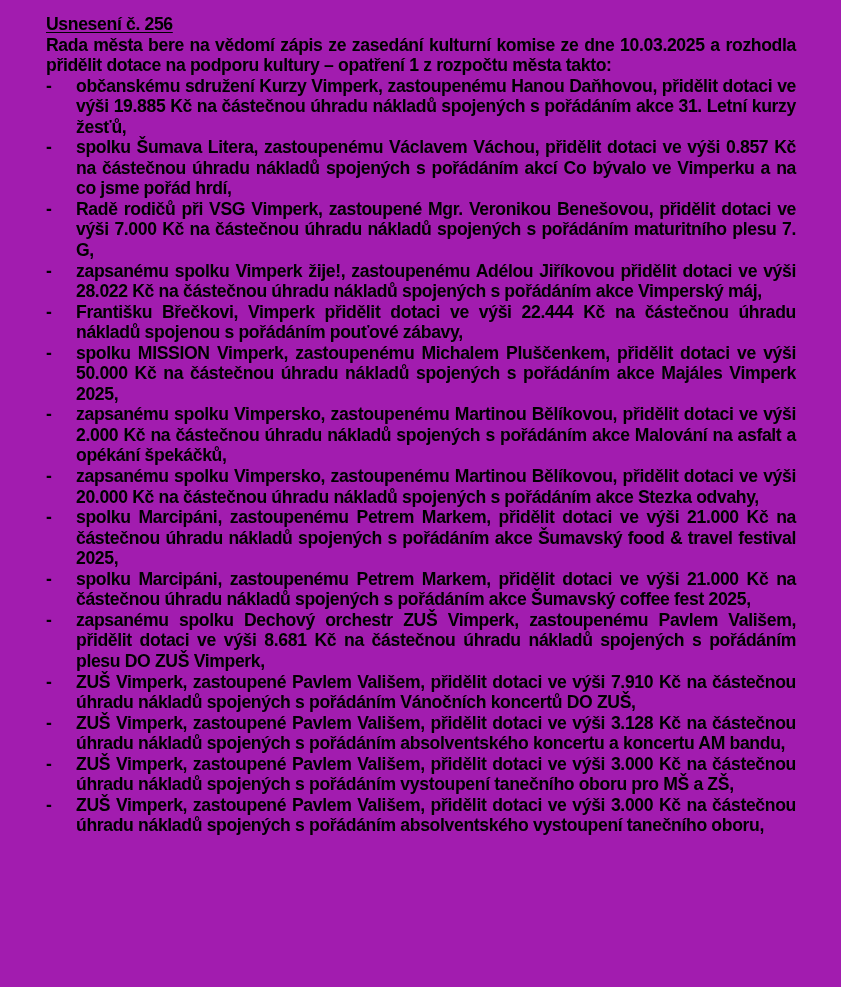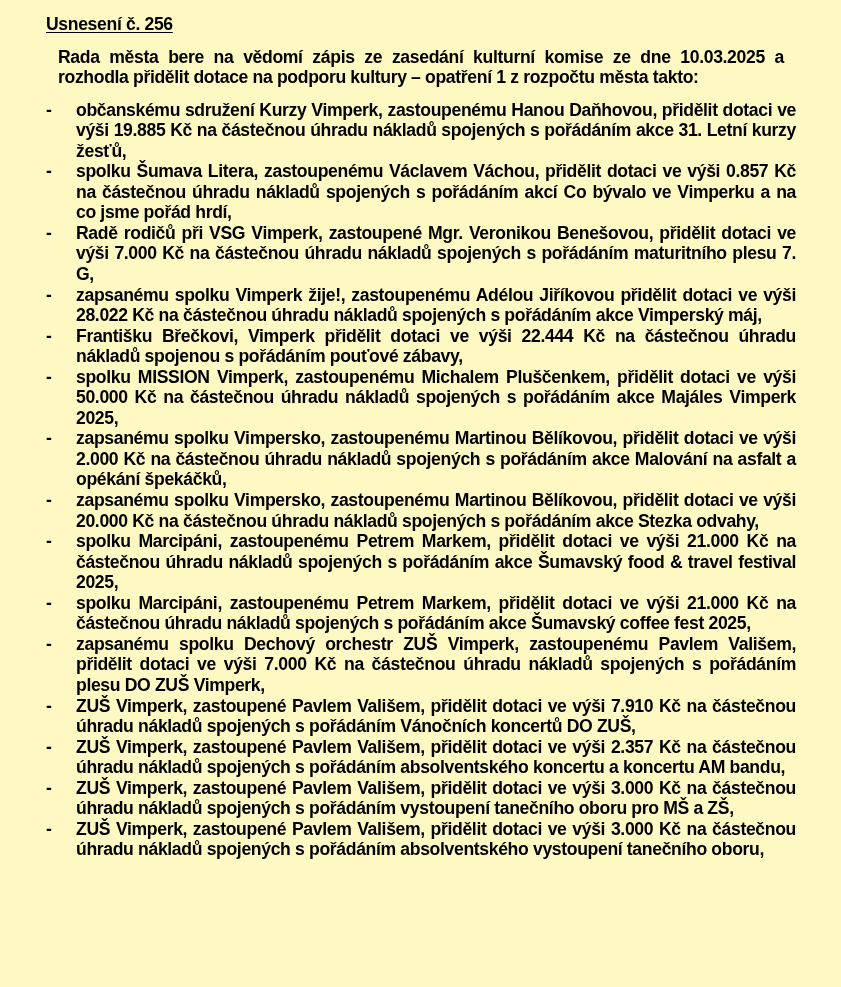--- a/index.html
+++ b/index.html
@@ -1,41 +1,41 @@
 <!DOCTYPE html>
 <html><head>
 <meta charset="utf-8">
 <style>
   html, body { margin: 0; padding: 0; background: #ffffff; }
   body { width: 841px; height: 987px; overflow: hidden; }
   .page {
     position: relative;
     width: 841px; height: 987px;
-    background: #fef9c3;
+    background: #a21caf;
     color: #000000;
     font-family: "Liberation Sans", sans-serif;
     font-weight: bold;
     font-size: 17.6px;
     line-height: 20.55px;
     letter-spacing: -0.35px;
   }
   .content {
     position: absolute;
     left: 46px;
     top: 14px;
     width: 750px;
   }
   .title {
     text-decoration: underline;
     text-underline-offset: 2px;
     margin: 0;
     font-size: 17.6px;
     font-weight: bold;
   }
-  .intro { margin: 12px; text-align: justify; text-align-last: left; }
+  .intro { margin: 0; text-align: justify; text-align-last: left; }
   ul.items { list-style: none; margin: 0; padding: 0; }
   ul.items li {
     position: relative;
     padding-left: 30px;
     text-align: justify;
   }
   ul.items li .dash {
     position: absolute;
     left: 0; top: 0;
     width: 12px;
@@ -52,20 +52,20 @@
       <li><span class="dash">-</span><span>občanskému sdružení Kurzy Vimperk, zastoupenému Hanou Daňhovou, přidělit dotaci ve výši 19.885 Kč na částečnou úhradu nákladů spojených s pořádáním akce 31. Letní kurzy žesťů,</span></li>
       <li><span class="dash">-</span><span>spolku Šumava Litera, zastoupenému Václavem Váchou, přidělit dotaci ve výši 0.857 Kč na částečnou úhradu nákladů spojených s pořádáním akcí Co bývalo ve Vimperku a na co jsme pořád hrdí,</span></li>
       <li><span class="dash">-</span><span>Radě rodičů při VSG Vimperk, zastoupené Mgr. Veronikou Benešovou, přidělit dotaci ve výši 7.000 Kč na částečnou úhradu nákladů spojených s pořádáním maturitního plesu 7. G,</span></li>
       <li><span class="dash">-</span><span>zapsanému spolku Vimperk žije!, zastoupenému Adélou Jiříkovou přidělit dotaci ve výši 28.022 Kč na částečnou úhradu nákladů spojených s pořádáním akce Vimperský máj,</span></li>
       <li><span class="dash">-</span><span>Františku Břečkovi, Vimperk přidělit dotaci ve výši 22.444 Kč na částečnou úhradu nákladů spojenou s pořádáním pouťové zábavy,</span></li>
       <li><span class="dash">-</span><span>spolku MISSION Vimperk, zastoupenému Michalem Pluščenkem, přidělit dotaci ve výši 50.000 Kč na částečnou úhradu nákladů spojených s pořádáním akce Majáles Vimperk 2025,</span></li>
       <li><span class="dash">-</span><span>zapsanému spolku Vimpersko, zastoupenému Martinou Bělíkovou, přidělit dotaci ve výši 2.000 Kč na částečnou úhradu nákladů spojených s pořádáním akce Malování na asfalt a opékání špekáčků,</span></li>
       <li><span class="dash">-</span><span>zapsanému spolku Vimpersko, zastoupenému Martinou Bělíkovou, přidělit dotaci ve výši 20.000 Kč na částečnou úhradu nákladů spojených s pořádáním akce Stezka odvahy,</span></li>
       <li><span class="dash">-</span><span>spolku Marcipáni, zastoupenému Petrem Markem, přidělit dotaci ve výši 21.000 Kč na částečnou úhradu nákladů spojených s pořádáním akce Šumavský food &amp; travel festival 2025,</span></li>
       <li><span class="dash">-</span><span>spolku Marcipáni, zastoupenému Petrem Markem, přidělit dotaci ve výši 21.000 Kč na částečnou úhradu nákladů spojených s pořádáním akce Šumavský coffee fest 2025,</span></li>
-      <li><span class="dash">-</span><span>zapsanému spolku Dechový orchestr ZUŠ Vimperk, zastoupenému Pavlem Vališem, přidělit dotaci ve výši 7.000 Kč na částečnou úhradu nákladů spojených s pořádáním plesu DO ZUŠ Vimperk,</span></li>
+      <li><span class="dash">-</span><span>zapsanému spolku Dechový orchestr ZUŠ Vimperk, zastoupenému Pavlem Vališem, přidělit dotaci ve výši 8.681 Kč na částečnou úhradu nákladů spojených s pořádáním plesu DO ZUŠ Vimperk,</span></li>
       <li><span class="dash">-</span><span>ZUŠ Vimperk, zastoupené Pavlem Vališem, přidělit dotaci ve výši 7.910 Kč na částečnou úhradu nákladů spojených s pořádáním Vánočních koncertů DO ZUŠ,</span></li>
-      <li><span class="dash">-</span><span>ZUŠ Vimperk, zastoupené Pavlem Vališem, přidělit dotaci ve výši 2.357 Kč na částečnou úhradu nákladů spojených s pořádáním absolventského koncertu a koncertu AM bandu,</span></li>
+      <li><span class="dash">-</span><span>ZUŠ Vimperk, zastoupené Pavlem Vališem, přidělit dotaci ve výši 3.128 Kč na částečnou úhradu nákladů spojených s pořádáním absolventského koncertu a koncertu AM bandu,</span></li>
       <li><span class="dash">-</span><span>ZUŠ Vimperk, zastoupené Pavlem Vališem, přidělit dotaci ve výši 3.000 Kč na částečnou úhradu nákladů spojených s pořádáním vystoupení tanečního oboru pro MŠ a ZŠ,</span></li>
       <li><span class="dash">-</span><span>ZUŠ Vimperk, zastoupené Pavlem Vališem, přidělit dotaci ve výši 3.000 Kč na částečnou úhradu nákladů spojených s pořádáním absolventského vystoupení tanečního oboru,</span></li>
     </ul>
   </div>
 </div>
 
 </body></html>

